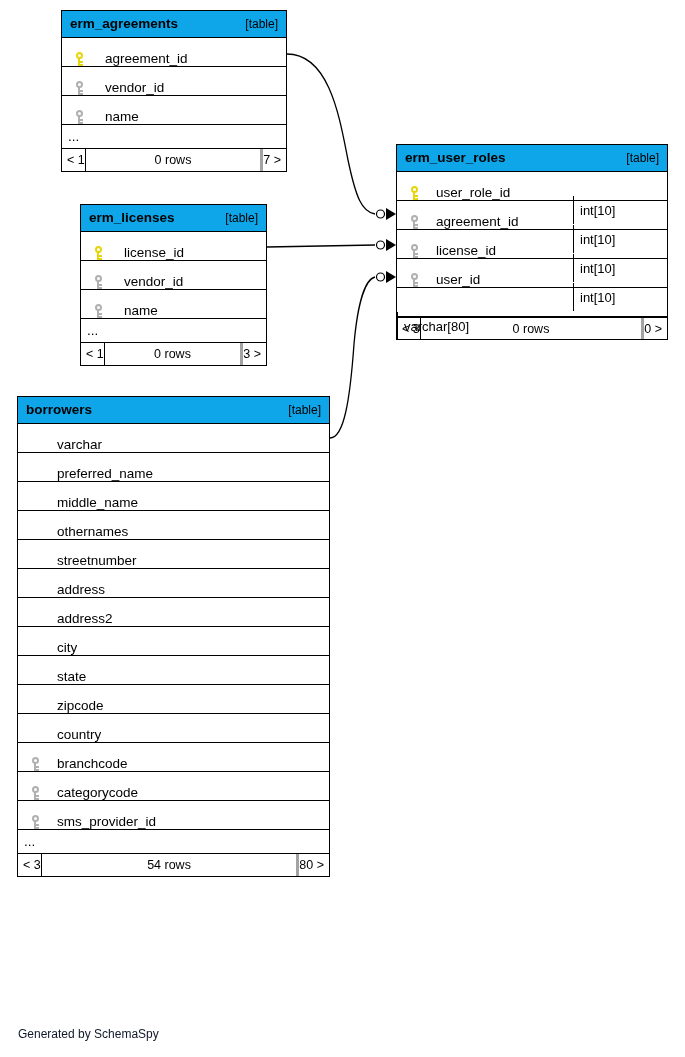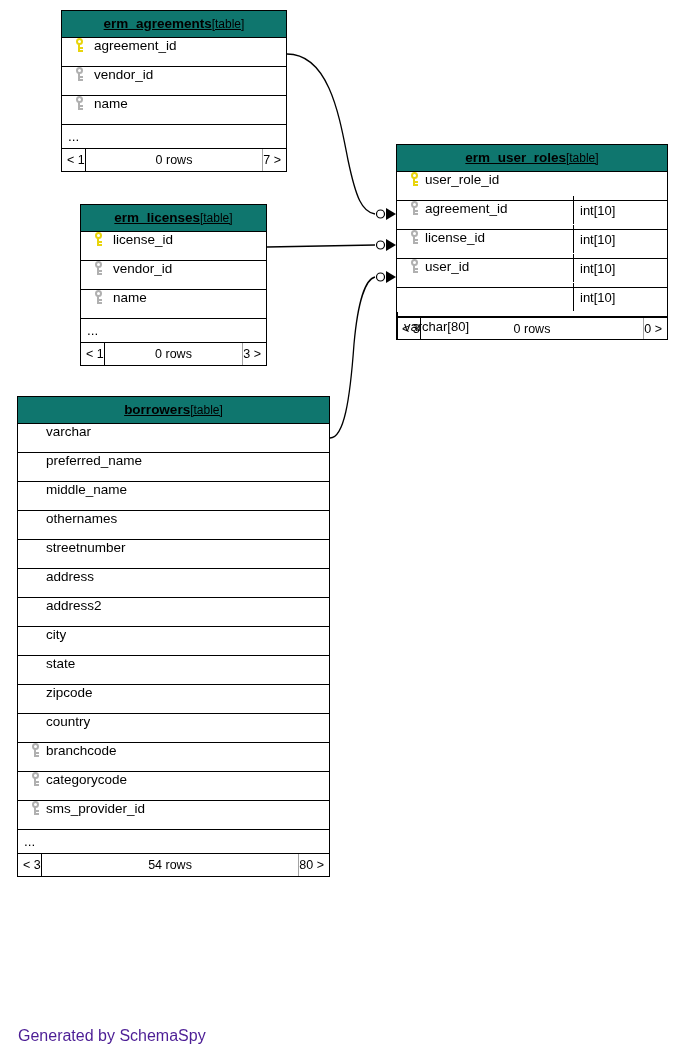--- a/index.html
+++ b/index.html
@@ -27,53 +27,53 @@
     position: absolute;
     border: 1px solid #000000;
     background: #ffffff;
     box-sizing: border-box;
     font-size: 13.5px;
     color: #000000;
   }
   .tbl-header {
     display: flex;
     align-items: center;
-    justify-content: center;
-    background: #0f766e;
+    justify-content: space-between;
+    background: #0ea5e9;
     border-bottom: 1px solid #000000;
     padding: 4px 8px 5px 8px;
     box-sizing: border-box;
     height: 27px;
-    text-decoration: underline;
   }
   .tbl-name {
     font-weight: bold;
     font-size: 13.5px;
   }
   .tbl-kind {
     font-size: 12px;
     color: #000000;
   }
   .row {
     display: flex;
     align-items: center;
     border-bottom: 1px solid #000000;
     height: 29px;
     box-sizing: border-box;
     background: #ffffff;
   }
   .row:last-child { border-bottom: none; }
   .col-left {
     display: flex;
-    align-items: flex-start;
+    align-items: flex-end;
     flex: 1 1 auto;
     min-width: 0;
     padding-left: 6px;
     box-sizing: border-box;
     height: 100%;
+    gap: 11px;
   }
   .col-type {
     flex: 0 0 auto;
     padding-left: 6px;
     padding-right: 6px;
     border-left: 1px solid #000000;
     height: 100%;
     display: flex;
     align-items: center;
     box-sizing: border-box;
@@ -111,28 +111,28 @@
     font-size: 12.5px;
     box-sizing: border-box;
   }
   .footer > div {
     height: 100%;
     display: flex;
     align-items: center;
     box-sizing: border-box;
   }
   .f-left { flex: 0 0 auto; padding-left: 5px; justify-content: flex-start; }
-  .f-mid { flex: 1 1 auto; justify-content: center; border-left: 1px solid #000000; border-right: 1px solid #a3a3a3; }
+  .f-mid { flex: 1 1 auto; justify-content: center; border-left: 1px solid #000000; border-right: 3px solid #a3a3a3; }
   .f-right { flex: 0 0 auto; padding-right: 5px; justify-content: flex-end; }
   .caption {
     position: absolute;
     left: 18px;
     top: 1027px;
-    font-size: 16px;
-    color: #4c1d95;
+    font-size: 12px;
+    color: #0f172a;
   }
   
   .key {
     position: relative;
     width: 9px;
     height: 14px;
   }
   .key .bow {
     position: absolute;
     left: 1px;

